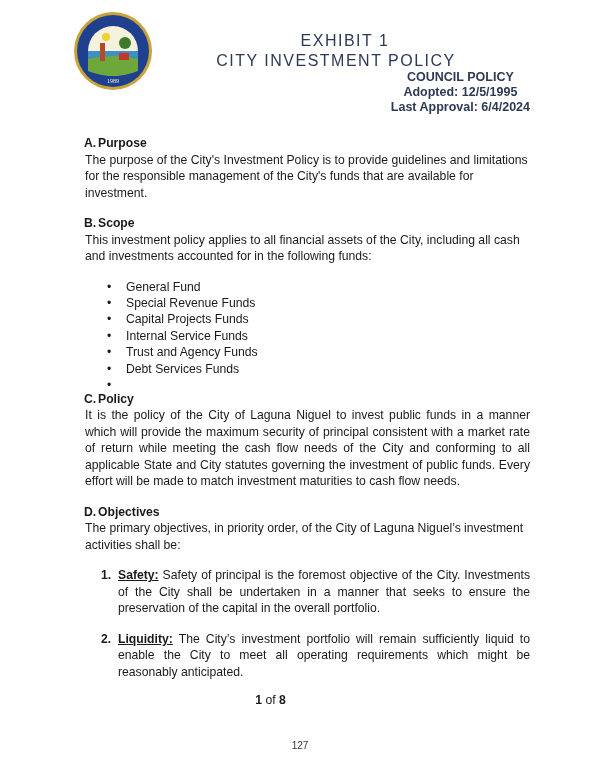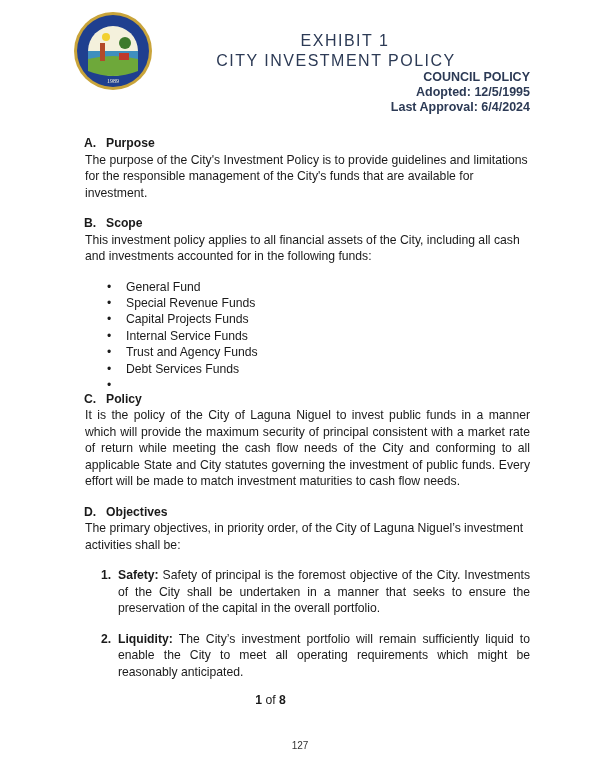--- a/index.html
+++ b/index.html
@@ -3,37 +3,37 @@
   <meta charset="utf-8">
   <style>
     html, body { margin: 0; padding: 0; background: #ffffff; }
     body { width: 600px; height: 776px; position: relative; overflow: hidden;
            font-family: "Liberation Sans", sans-serif; color: #1a1a1a; }
     .seal { position: absolute; left: 73px; top: 11px; width: 80px; height: 80px; }
     .exhibit-title { position: absolute; left: 0; width: 600px; text-align: center;
                      color: #2c3a55; letter-spacing: 1.5px; font-size: 16px; }
     .ex1 { top: 32px; left: 45px; }
     .ex2 { top: 52px; left: 36px; }
-    .meta { position: absolute; right: 70px; top: 70px; text-align: right;
+    .meta { position: absolute; right: 70px; top: 70px; text-align: center;
             color: #2c3a55; font-weight: bold; font-size: 12.5px; line-height: 15px; }
     .content { position: absolute; left: 84px; top: 135px; width: 446px;
                font-size: 12.2px; line-height: 16.5px; }
     .section { margin-bottom: 14px; position: relative; }
     .sec-head { font-weight: bold; position: relative; }
     .sec-letter { position: absolute; left: 0; }
-    .sec-title { margin-left: 22px; }
+    .sec-title { margin-left: 14px; }
     .sec-body { margin-left: 1px; }
     .justify { text-align: justify; }
     ul.funds { list-style: none; margin: 14px 0 0 0; padding: 0 0 0 23px; }
     ul.funds li { position: relative; padding-left: 19px; line-height: 16.4px; }
     ul.funds li .bullet { position: absolute; left: 0; top: 0; }
     ol.obj { list-style: none; margin: 14px 0 0 17px; padding: 0; }
     ol.obj li { position: relative; padding-left: 17px; text-align: justify; margin-bottom: 14px; }
     ol.obj li .num { position: absolute; left: 0; font-weight: bold; }
-    ol.obj li .lbl { font-weight: bold; }
+    ol.obj li .lbl { font-weight: bold; text-decoration: underline; }
     .page-num { position: absolute; left: 0; width: 541px; top: 693px; text-align: center; font-size: 12.2px; }
     .page-num b { font-weight: bold; }
     .footer-num { position: absolute; left: 0; width: 600px; top: 740px; text-align: center; font-size: 10px; color: #333; }
   </style>
 </head>
 <body>
 
 <div class="seal">
   <svg width="80" height="80" viewBox="0 0 80 80">
     <circle cx="40" cy="40" r="39" fill="#c9a43a"></circle>

